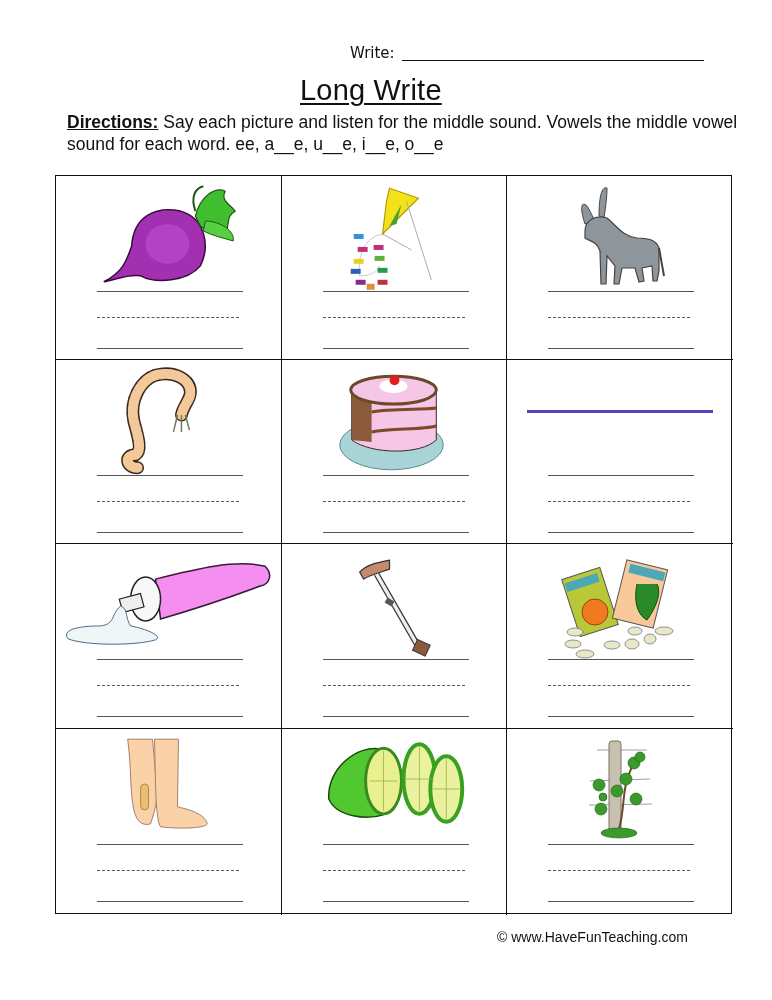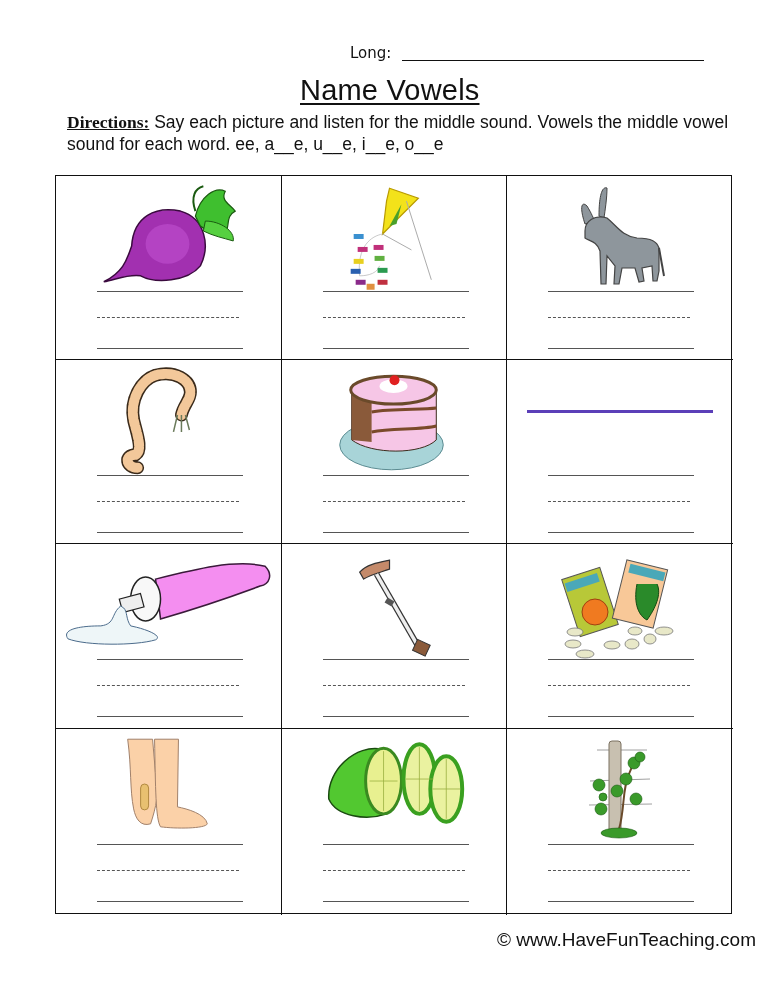--- a/index.html
+++ b/index.html
@@ -1,39 +1,39 @@
 <!DOCTYPE html>
 <html><head>
 <meta charset="utf-8">
 <style>
   html, body { margin:0; padding:0; background:#ffffff; }
   body { width:772px; height:1000px; position:relative; overflow:hidden; font-family:"Liberation Sans", sans-serif; color:#111; }
   .name-row { position:absolute; left:350px; top:44px; font-size:15px; font-family:"DejaVu Sans", sans-serif; }
   .name-line { position:absolute; left:402px; top:60px; width:302px; height:0; border-top:1.5px solid #111; }
   .title { position:absolute; left:300px; top:74px; font-size:29px; text-decoration:underline; text-decoration-thickness:2px; text-underline-offset:3px; letter-spacing:0.2px; }
   .directions { position:absolute; left:67px; top:111px; width:680px; font-size:17.5px; line-height:22px; }
-  .directions .lbl { font-weight:bold; text-decoration:underline;font-family:Liberation Serif, serif; }
+  .directions .lbl { font-weight:bold; text-decoration:underline; }
   .grid { position:absolute; left:55px; top:175px; width:677px; height:739px; border:1.5px solid #111; box-sizing:border-box; display:grid; grid-template-columns:226px 225px 226px; grid-template-rows:184px 184px 185px 186px; }
   .cell { position:relative; border-right:1.5px solid #111; border-bottom:1.5px solid #111; box-sizing:border-box; }
   .cell.c3 { border-right:none; }
   .cell.r4 { border-bottom:none; }
   .pic { position:absolute; left:0; top:0; width:100%; height:115px; }
   .pic svg { position:absolute; left:0; top:0; width:100%; height:100%; }
   .line-solid { position:absolute; left:41px; width:146px; height:0; border-top:1.5px solid #555; }
   .line-dash { position:absolute; left:41px; width:142px; height:0; border-top:1.5px dashed #555; }
   .l1 { top:115px; } .l2 { top:141px; } .l3 { top:172px; }
-  .footer { position:absolute; left:497px; top:929px; font-size:19px; }
+  .footer { position:absolute; left:497px; top:929px; font-size:14px; }
   .purple-line { position:absolute; left:20px; top:50px; width:186px; height:3px; background:#5b3fb8; }
 </style>
 </head>
 <body>
 
-<div class="name-row">Long:</div>
+<div class="name-row">Write:</div>
 <div class="name-line"></div>
-<div class="title">Name Vowels</div>
+<div class="title">Long Write</div>
 
 <div class="directions">
   <span class="lbl">Directions:</span>
   <span>Say each picture and listen for the middle sound.  Vowels the middle vowel sound for each word.   ee,    a__e,    u__e,    i__e,    o__e</span>
 </div>
 
 <div class="grid">
 
   <div class="cell">
     <div class="pic">

